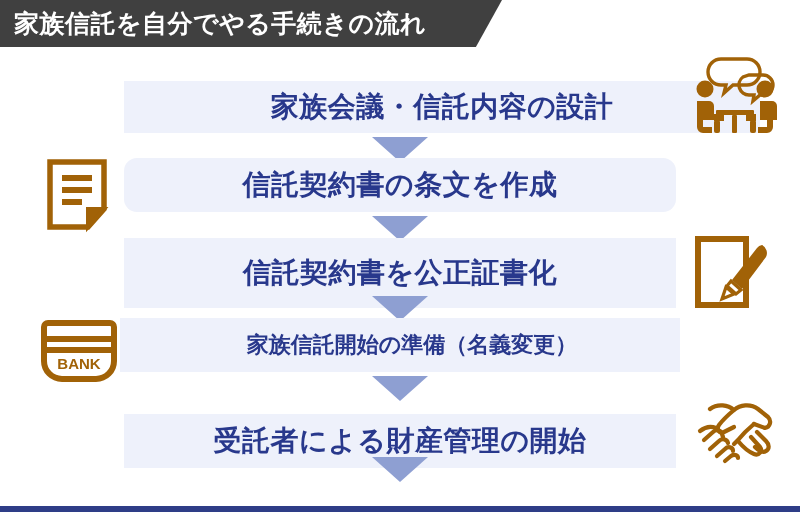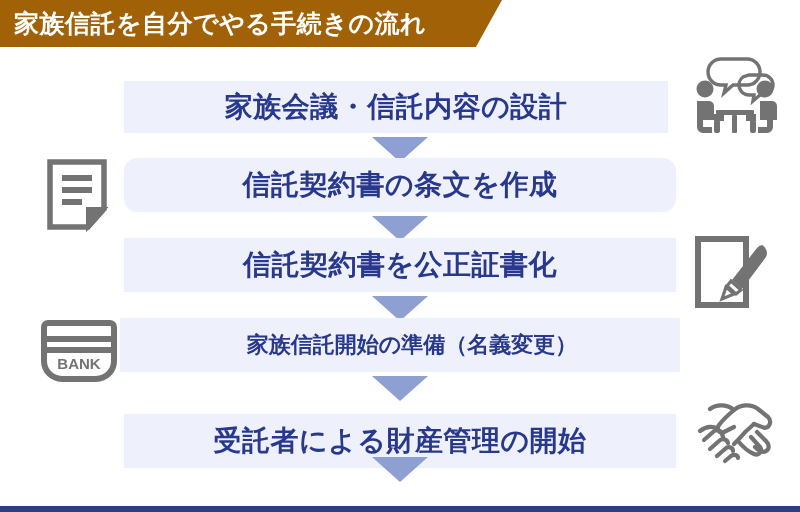--- a/index.html
+++ b/index.html
@@ -19,21 +19,21 @@
     overflow: hidden;
   }
 
   
   .header-band {
     position: absolute;
     left: 0;
     top: 0;
     width: 502px;
     height: 47px;
-    background: #a16207;
+    background: #404040;
     -webkit-clip-path: polygon(0 0, 100% 0, 94.8% 100%, 0 100%);
     clip-path: polygon(0 0, 100% 0, 94.8% 100%, 0 100%);
     display: flex;
     align-items: center;
   }
   .header-title {
     color: #ffffff;
     font-size: 25px;
     font-weight: bold;
     letter-spacing: 0.5px;
@@ -67,23 +67,23 @@
     white-space: nowrap;
     letter-spacing: 0.5px;
   }
   .step-box.wide .step-label {
     font-size: 22px;
     letter-spacing: 0px;
     margin-left: 24px;
   }
 
   
-  .box-1 { left: 124px; top: 34px;  width: 544px; height: 52px; }
+  .box-1 { left: 124px; top: 34px;  width: 636px; height: 52px; }
   .box-2 { left: 124px; top: 111px; width: 552px; height: 54px; border-radius: 13px; }
-  .box-3 { left: 124px; top: 191px; width: 552px; height: 54px; }
+  .box-3 { left: 124px; top: 191px; width: 552px; height: 70px; }
   .box-4 { left: 120px; top: 271px; width: 560px; height: 54px; }
   .box-5 { left: 124px; top: 351px; width: 552px; height: 54px; margin-top: 16px; }
 
   
   .arrow {
     position: absolute;
     left: 372px;
     width: 56px;
     height: 25px;
     background: #8e9fd2;
@@ -92,21 +92,21 @@
   }
   .arrow-1 { top: 90px; }
   .arrow-2 { top: 169px; }
   .arrow-3 { top: 249px; }
   .arrow-4 { top: 329px; }
   .arrow-5 { top: 410px; }
 
   
   .icon {
     position: absolute;
-    color: #737373;
+    color: #a16207;
   }
   .icon svg { display: block; }
 
   .icon-meeting   { left: 683px; top: 9px;   width: 104px; height: 84px; }
   .icon-document  { left: 42px;  top: 110px; width: 78px;  height: 78px; }
   .icon-pen-doc   { left: 690px; top: 186px; width: 90px;  height: 86px; }
   .icon-bank      { left: 36px;  top: 270px; width: 86px;  height: 70px; }
   .icon-handshake { left: 688px; top: 350px; width: 90px;  height: 74px; }
 
   

